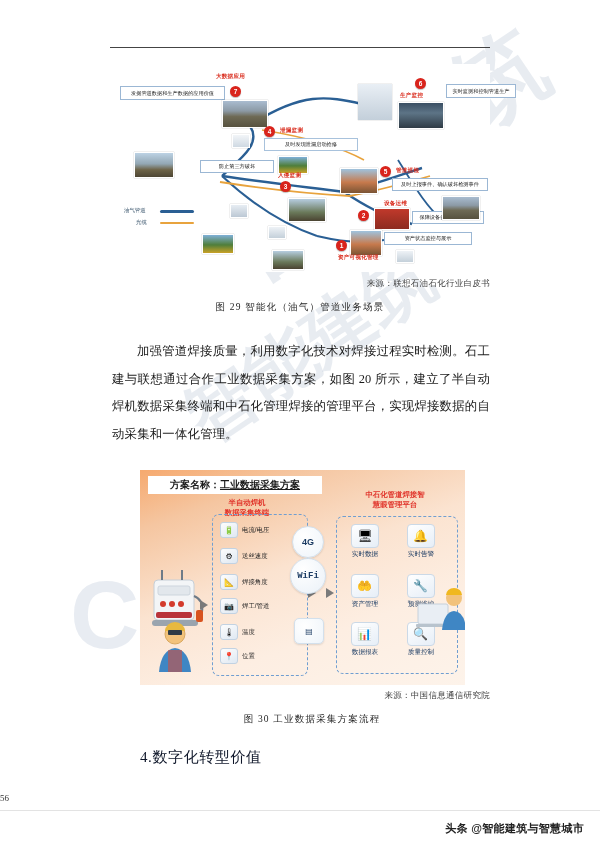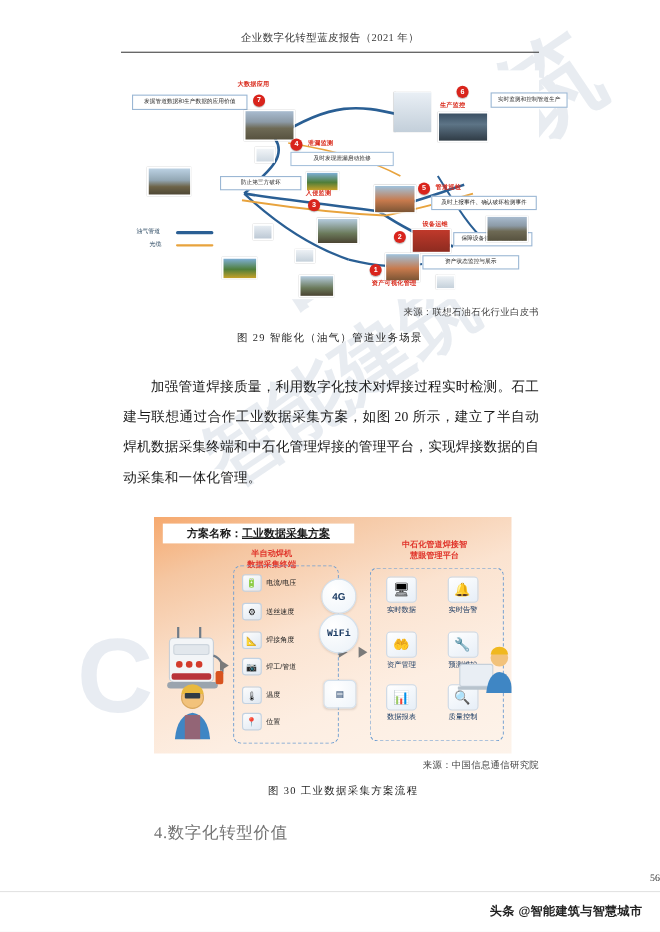--- a/index.html
+++ b/index.html
@@ -165,24 +165,24 @@
     font-weight:bold;color:#1b3b63;
     box-shadow:0 1px 2px rgba(0,0,0,.12);
   }
   .welder{
     position:absolute;
   }
 
   
   .h4{
     position:absolute;left:140px;
-    font-size:15px;color:#737373;letter-spacing:.6px;
+    font-size:15px;color:#0f172a;letter-spacing:.6px;
   }
   .pagenum{
-    position:absolute;left:0;width:600px;text-align:right;
+    position:absolute;left:0;width:600px;text-align:left;
     font-size:9px;color:#333;
   }
   .footbar{
     position:absolute;left:0;bottom:0;width:600px;height:36px;
     background:#ffffff;border-top:1px solid #e3e3e3;
   }
   .foot-txt{
     position:absolute;right:16px;top:10px;
     font-family:"Liberation Sans","DejaVu Sans",sans-serif;
     font-size:11px;color:#222;font-weight:bold;letter-spacing:.3px;
@@ -202,21 +202,20 @@
 </style>
 </head>
 <body>
 
 <div class="page">
 
   <div class="wm wm1">智能建筑</div>
   <div class="wm wm3">智能建筑</div>
   <div class="wm wm2">CASIC</div>
 
-  <div class="header">企业数字化转型蓝皮报告（2021 年）</div>
   <div class="header-rule"></div>
 
   <div class="fig29">
     <div class="mapwrap">
 
       <svg class="pipe" style="left:0;top:0;" width="378" height="208">
         <path d="M140 60 C190 28 215 32 250 40" stroke="#2a5f94" stroke-width="2.4" fill="none"></path>
         <path d="M138 62 C150 80 128 95 110 112" stroke="#2a5f94" stroke-width="2.4" fill="none"></path>
         <path d="M110 112 C150 118 185 122 232 128" stroke="#2a5f94" stroke-width="2.4" fill="none"></path>
         <path d="M232 128 C265 120 285 112 310 104" stroke="#2a5f94" stroke-width="2.4" fill="none"></path>

